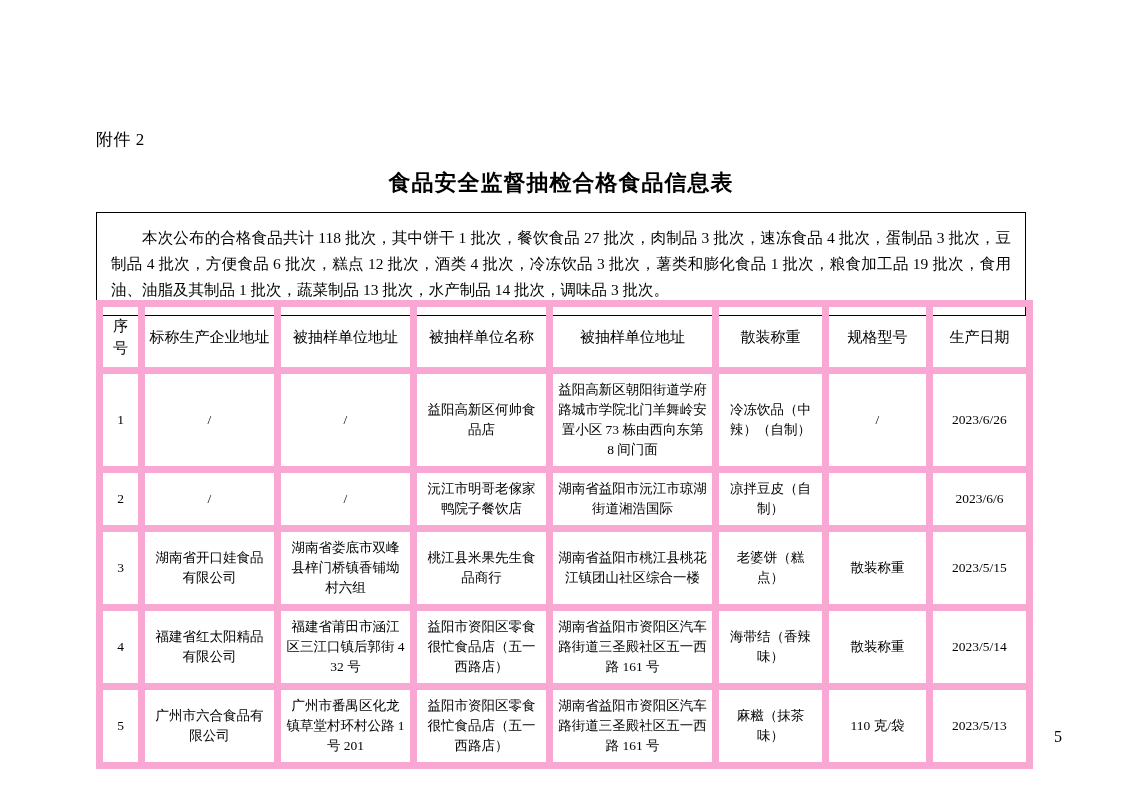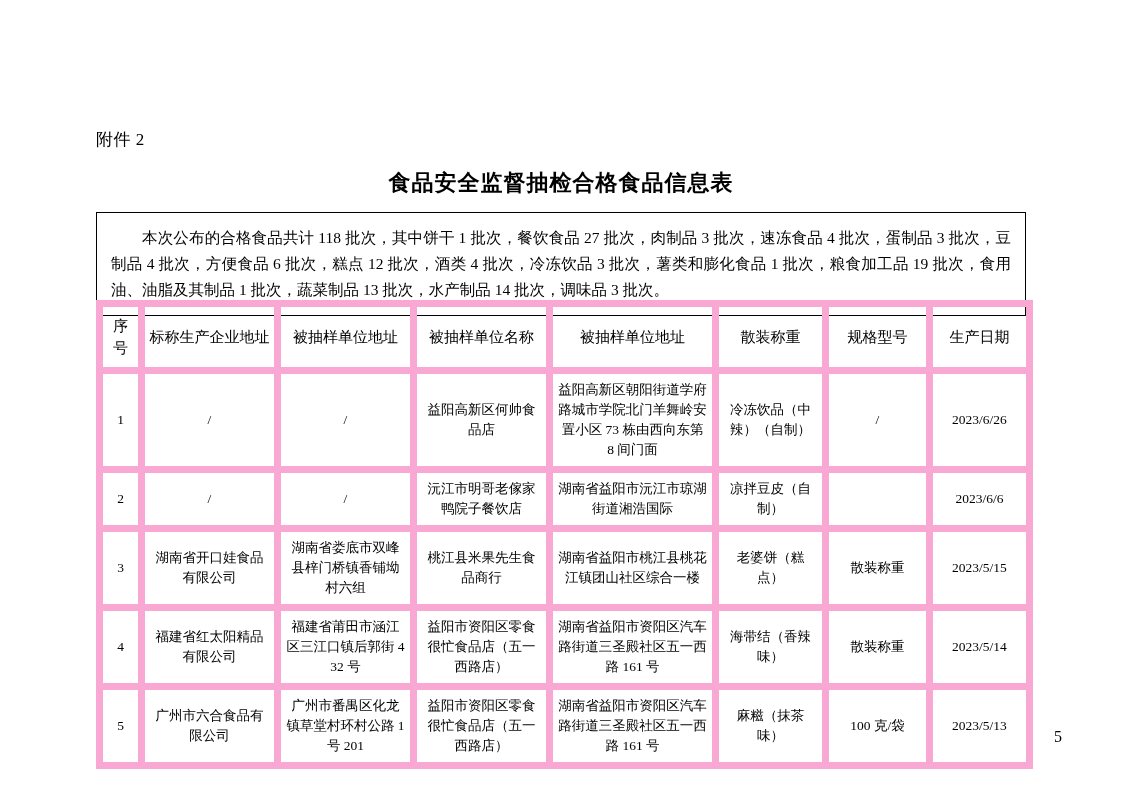--- a/index.html
+++ b/index.html
@@ -175,21 +175,21 @@
         <td>散装称重</td>
         <td>2023/5/14</td>
       </tr>
       <tr>
         <td>5</td>
         <td>广州市六合食品有限公司</td>
         <td>广州市番禺区化龙镇草堂村环村公路 1 号 201</td>
         <td>益阳市资阳区零食很忙食品店（五一西路店）</td>
         <td>湖南省益阳市资阳区汽车路街道三圣殿社区五一西路 161 号</td>
         <td>麻糍（抹茶味）</td>
-        <td>100 克/袋</td>
+        <td>110 克/袋</td>
         <td>2023/5/13</td>
       </tr>
     </tbody>
   </table>
 
   <div class="page-number">5</div>
 
 </div>
 
 </body></html>

